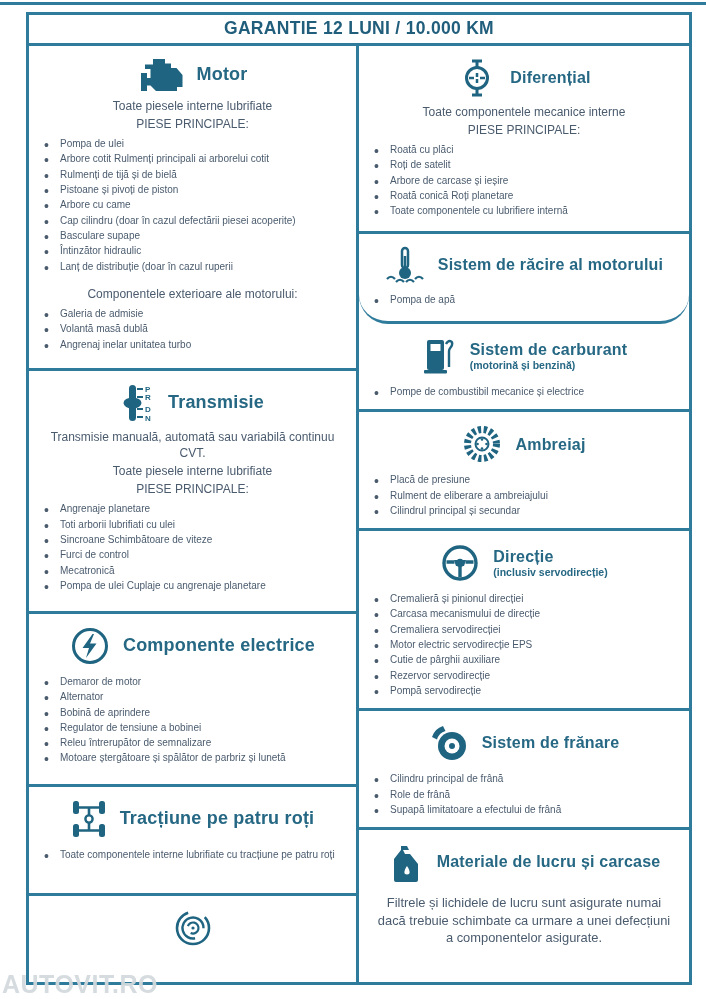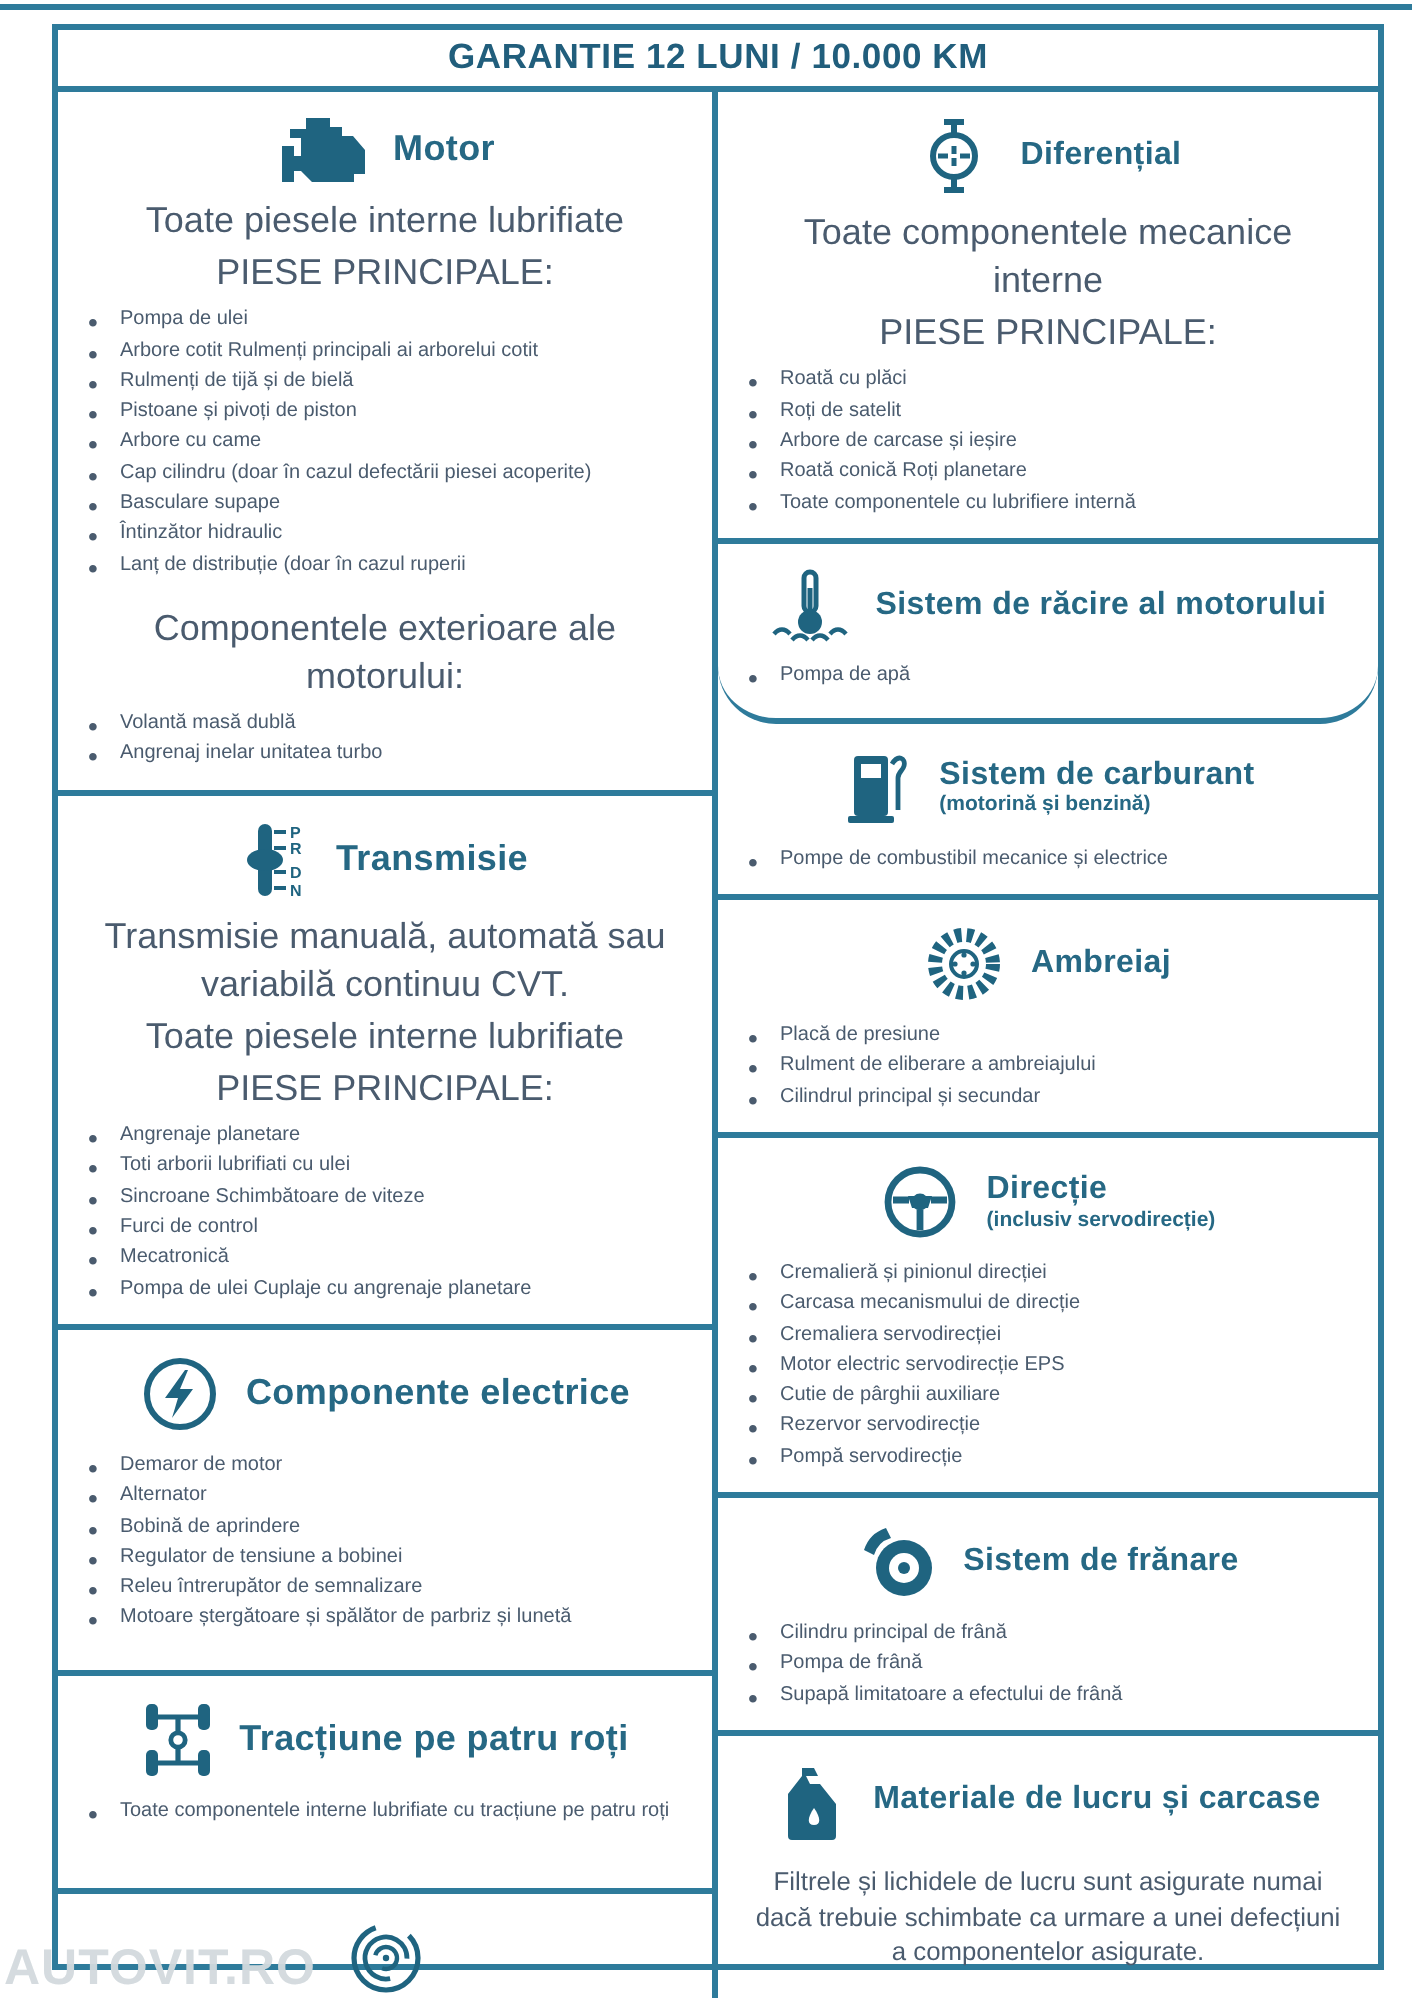--- a/index.html
+++ b/index.html
@@ -44,21 +44,21 @@
   .col-right .section:nth-child(4){min-height:115px;}
   .col-right .section:nth-child(5){min-height:180px;}
   .col-right .section:nth-child(6){min-height:115px;}
   .sec-head{display:flex;justify-content:center;align-items:center;gap:13px;padding:10px 0 5px;}
   .sec-icon{color:var(--icon);flex:0 0 auto;display:flex;align-items:center;}
   .sec-icon svg{display:block;}
   .titlewrap{display:flex;flex-direction:column;align-items:flex-start;}
   .sec-title{font-weight:bold;color:var(--heading);font-size:18px;letter-spacing:.2px;line-height:1.1;}
   .col-right .sec-title{font-size:16px;}
   .sec-sub{font-weight:bold;color:var(--heading);font-size:10.5px;line-height:1.2;}
-  .intro{text-align:center;color:var(--text);font-size:18px;line-height:1.34;padding:1px 12px;}
+  .intro{text-align:center;color:var(--text);font-size:12px;line-height:1.34;padding:1px 12px;}
   ul.bullets{margin:5px 0 2px;padding:0 2px 0 24px;list-style:none;}
   ul.bullets li{
     color:var(--text);font-size:10px;line-height:1.28;margin:2.5px 0;
     position:relative;padding-left:3px;
   }
   ul.bullets li::before{content:"\2022";position:absolute;left:-13px;top:-1px;font-size:14px;color:var(--text);}
   .para{text-align:center;color:var(--text);font-size:12.9px;line-height:1.36;padding:7px 12px 2px;}
   .watermark{
     position:absolute;left:2px;bottom:0;z-index:6;
     font-size:25px;font-weight:bold;letter-spacing:.5px;
@@ -93,20 +93,21 @@
             <li>Rulmenți de tijă și de bielă</li>
             <li>Pistoane și pivoți de piston</li>
             <li>Arbore cu came</li>
             <li>Cap cilindru (doar în cazul defectării piesei acoperite)</li>
             <li>Basculare supape</li>
             <li>Întinzător hidraulic</li>
             <li>Lanț de distribuție (doar în cazul ruperii</li>
           </ul>
           <div class="intro" style="padding-top: 10px;">Componentele exterioare ale motorului:</div>
           <ul class="bullets">
+            <li>Galeria de admisie</li>
             <li>Volantă masă dublă</li>
             <li>Angrenaj inelar unitatea turbo</li>
           </ul>
         </div>
         <div class="section">
           <div class="sec-head">
             <span class="sec-icon">
               <svg width="34" height="40" viewBox="0 0 34 40">
                 <rect x="8" y="2" width="7" height="36" rx="3.5" fill="currentColor"></rect>
                 <ellipse cx="11.5" cy="20" rx="9" ry="5.5" fill="currentColor"></ellipse>
@@ -310,21 +311,21 @@
                 <circle cx="23" cy="23" r="3" fill="currentColor"></circle>
                 <path d="M3 14A17 17 0 0114 3l2.5 5A12.5 12.5 0 008 16.5z" fill="currentColor"></path>
               </svg>
             </span>
             <div class="titlewrap">
               <div class="sec-title">Sistem de frănare</div>
             </div>
           </div>
           <ul class="bullets">
             <li>Cilindru principal de frână</li>
-            <li>Pompa de frână</li>
+            <li>Role de frână</li>
             <li>Supapă limitatoare a efectului de frână</li>
           </ul>
         </div>
         <div class="section">
           <div class="sec-head">
             <span class="sec-icon">
               <svg width="36" height="40" viewBox="0 0 36 40">
                 <path d="M13 4h6l2 4h-8z" fill="currentColor"></path>
                 <path d="M6 38V17l7-9h2l2 4h5l8 10v16a2 2 0 01-2 2H8a2 2 0 01-2-2z" fill="currentColor"></path>
                 <path d="M19 24c3.5 5 3.5 8.5 0 8.5s-3.5-3.5 0-8.5z" fill="#fff"></path>

